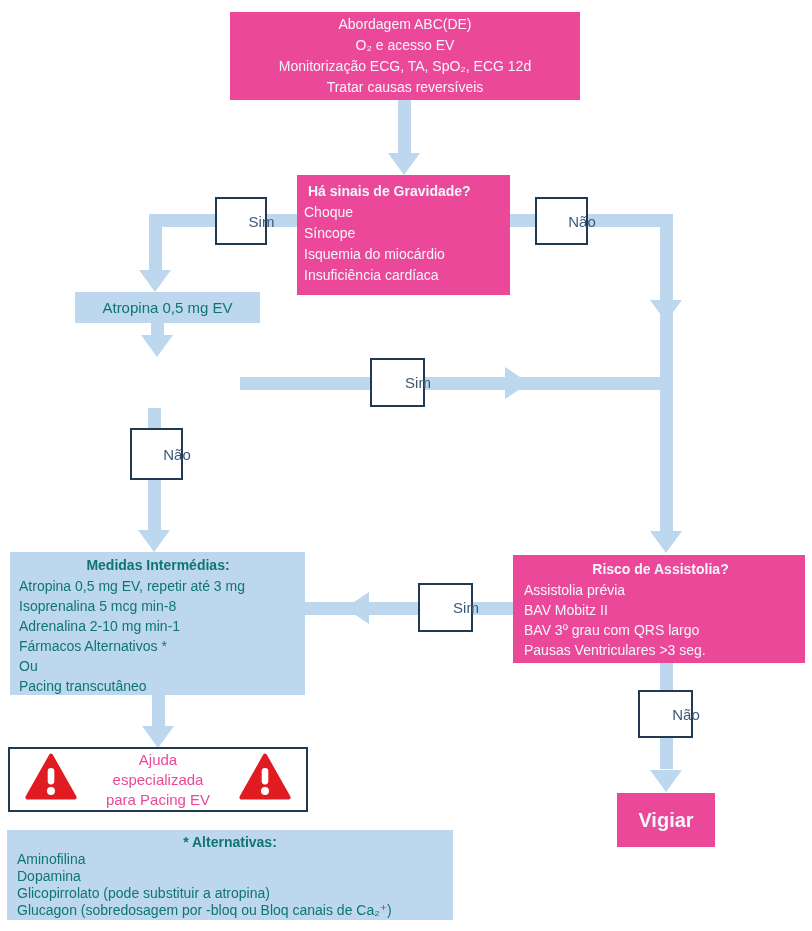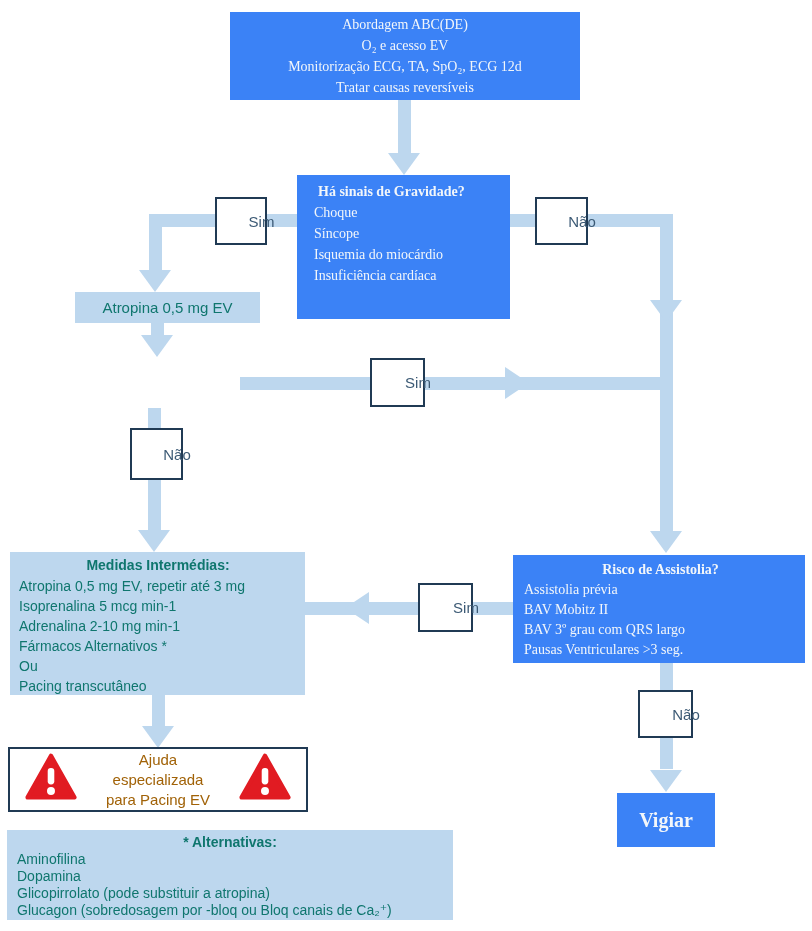--- a/index.html
+++ b/index.html
@@ -1,39 +1,39 @@
 <!DOCTYPE html>
 <html><head>
 <meta charset="utf-8">
 <style>
   html,body{margin:0;padding:0;background:#ffffff;}
   #canvas{
     position:relative;width:812px;height:931px;background:#ffffff;
     font-family:"Liberation Sans","DejaVu Sans",sans-serif;overflow:hidden;
   }
   .node{position:absolute;box-sizing:border-box;z-index:3;}
-  .dark{background:#3b82f6;color:#F2F6FA;font-family:Liberation Serif, serif;}
+  .dark{background:#ec4899;color:#F2F6FA;}
   .light{background:#BDD7EE;color:#0f766e;}
   .center-col{display:flex;flex-direction:column;justify-content:center;text-align:center;}
   .title{font-weight:bold;}
   .line{font-size:14px;line-height:21px;}
   .listbox .row{font-size:14px;line-height:21px;text-align:left;}
   .label-box{
     position:absolute;z-index:4;background:#ffffff;border:2px solid #203A54;
     color:#3C5A75;font-size:15px;display:flex;align-items:center;justify-content:center;
     box-sizing:border-box;
     padding-left:41px;
   }
   .hline,.vline{position:absolute;background:#BDD7EE;z-index:1;}
   .tri{position:absolute;width:0;height:0;z-index:2;}
   .tri-down{border-left:16px solid transparent;border-right:16px solid transparent;border-top:22px solid #BDD7EE;}
   .tri-right{border-top:16px solid transparent;border-bottom:16px solid transparent;border-left:24px solid #BDD7EE;}
   .tri-left{border-top:16px solid transparent;border-bottom:16px solid transparent;border-right:24px solid #BDD7EE;}
   .warning-box{
-    background:#ffffff;border:2px solid #203A54;color:#a16207;
+    background:#ffffff;border:2px solid #203A54;color:#ec4899;
     display:flex;align-items:center;justify-content:space-between;padding:0 15px;gap:28px;
   }
   .warning-text{font-size:15px;line-height:20px;text-align:center;flex:1;}
   .vigiar{display:flex;align-items:center;justify-content:center;font-weight:bold;font-size:20px;}
 </style>
 </head>
 <body>
 
 <div id="canvas">
 
@@ -67,21 +67,21 @@
   <div class="vline" style="left:152px;top:695px;width:13px;height:33px;"></div>
   <div class="tri tri-down" style="left:142px;top:726px;"></div>
 
   <div class="node dark center-col" style="left:230px;top:12px;width:350px;height:88px;">
     <div class="line">Abordagem ABC(DE)</div>
     <div class="line">O₂ e acesso EV</div>
     <div class="line">Monitorização ECG, TA, SpO₂, ECG 12d</div>
     <div class="line">Tratar causas reversíveis</div>
   </div>
 
-  <div class="node dark listbox" style="left:297px;top:175px;width:213px;height:144px;padding:6px 8px 0 17px;">
+  <div class="node dark listbox" style="left:297px;top:175px;width:213px;height:120px;padding:6px 8px 0 7px;">
     <div class="row title" style="padding-left:4px;">Há sinais de Gravidade?</div>
     <div class="row">Choque</div>
     <div class="row">Síncope</div>
     <div class="row">Isquemia do miocárdio</div>
     <div class="row">Insuficiência cardíaca</div>
   </div>
 
   <div class="label-box" style="left:215px;top:197px;width:52px;height:48px;">
     <span>Sim</span>
   </div>
@@ -99,21 +99,21 @@
     <span>Sim</span>
   </div>
 
   <div class="label-box" style="left:130px;top:428px;width:53px;height:52px;">
     <span>Não</span>
   </div>
 
   <div class="node light listbox" style="left:10px;top:552px;width:295px;height:143px;padding:3px 8px 0 9px;">
     <div class="row title" style="text-align:center;">Medidas Intermédias:</div>
     <div class="row" style="line-height:20px;">Atropina 0,5 mg EV, repetir até 3 mg</div>
-    <div class="row" style="line-height:20px;">Isoprenalina 5 mcg min-1</div>
+    <div class="row" style="line-height:20px;">Isoprenalina 5 mcg min-8</div>
     <div class="row" style="line-height:20px;">Adrenalina 2-10 mg min-1</div>
     <div class="row" style="line-height:20px;">Fármacos Alternativos *</div>
     <div class="row" style="line-height:20px;">Ou</div>
     <div class="row" style="line-height:20px;">Pacing transcutâneo</div>
   </div>
 
   <div class="node dark listbox" style="left:513px;top:555px;width:292px;height:108px;padding:4px 8px 0 11px;">
     <div class="row title" style="text-align:center;">Risco de Assistolia?</div>
     <div class="row" style="line-height:20px;">Assistolia prévia</div>
     <div class="row" style="line-height:20px;">BAV Mobitz II</div>

